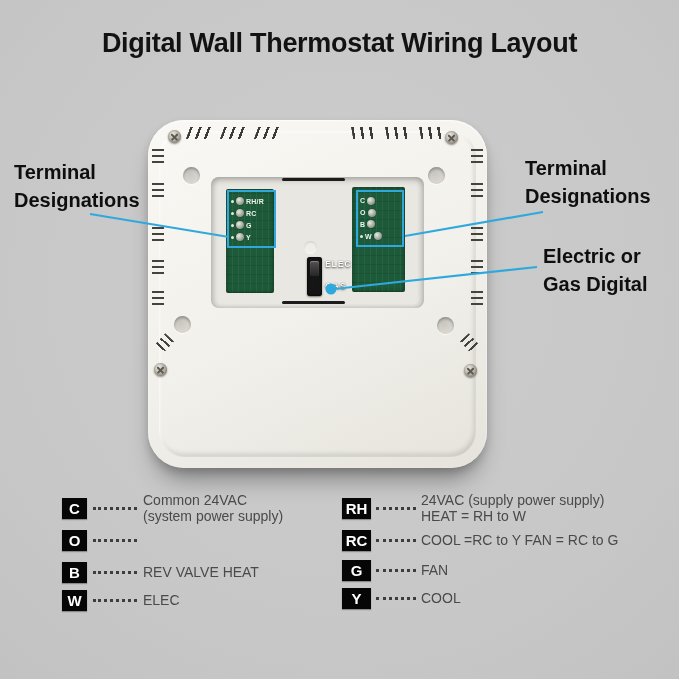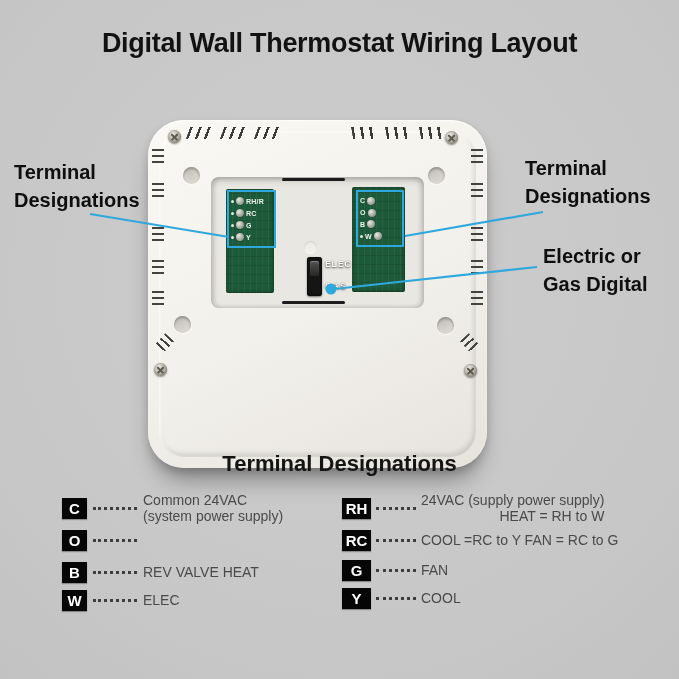--- a/index.html
+++ b/index.html
@@ -57,21 +57,21 @@
   .sw-label{position:absolute;font-size:9px;font-weight:700;color:#fcfcf9;letter-spacing:.6px;
         text-shadow:0 1px 2px rgba(70,70,70,.9),0 0 1px rgba(70,70,70,.8);}
   .pinhole{position:absolute;left:93px;top:64px;width:13px;height:13px;border-radius:50%;background:#f0eee9;
         box-shadow:inset 0 1px 2px rgba(0,0,0,.15),inset 0 -1px 1px rgba(255,255,255,.85);}
   
   .overlay{position:absolute;left:0;top:0;z-index:5;pointer-events:none;}
   .callout{position:absolute;z-index:6;font-size:20px;font-weight:700;color:#0e0e0e;line-height:28px;}
   
   .legend-heading{position:absolute;left:0;right:0;top:451px;text-align:center;font-size:22px;font-weight:700;color:#141414;}
   .lrow{position:absolute;display:flex;align-items:center;height:36px;gap:6px;}
-  .lrow.rcol{gap:5px;text-align:right;}
+  .lrow.rcol{gap:5px;}
   .lkey{width:25px;height:21px;background:#060606;color:#ffffff;font-size:15px;font-weight:700;
         display:flex;align-items:center;justify-content:center;flex:none;box-shadow:0 1px 1px rgba(0,0,0,.3);}
   .lrow.rcol .lkey{width:29px;}
   .leader{width:44px;height:0;border-top:3px dotted #3d3d3d;flex:none;}
   .lrow.rcol .leader{width:40px;}
   .ldesc{display:flex;flex-direction:column;font-size:14px;color:#4a4a4a;line-height:16px;white-space:nowrap;}
   .ldesc span:empty{display:none;}
 </style>
 </head>
 <body>
@@ -185,21 +185,20 @@
   </div>
   <div class="callout" style="left:525px;top:154px;">
     <div>Terminal</div>
     <div>Designations</div>
   </div>
   <div class="callout" style="left:543px;top:242px;">
     <div>Electric or</div>
     <div>Gas Digital</div>
   </div>
 
-  <div class="legend-heading">Terminal Designations</div>
 
   <div class="lrow" style="left:62px;top:490px;">
     <span class="lkey">C</span>
     <span class="leader"></span>
     <span class="ldesc">
       <span>Common 24VAC</span>
       <span>(system power supply)</span>
     </span>
   </div>
   <div class="lrow" style="left:62px;top:522px;">

